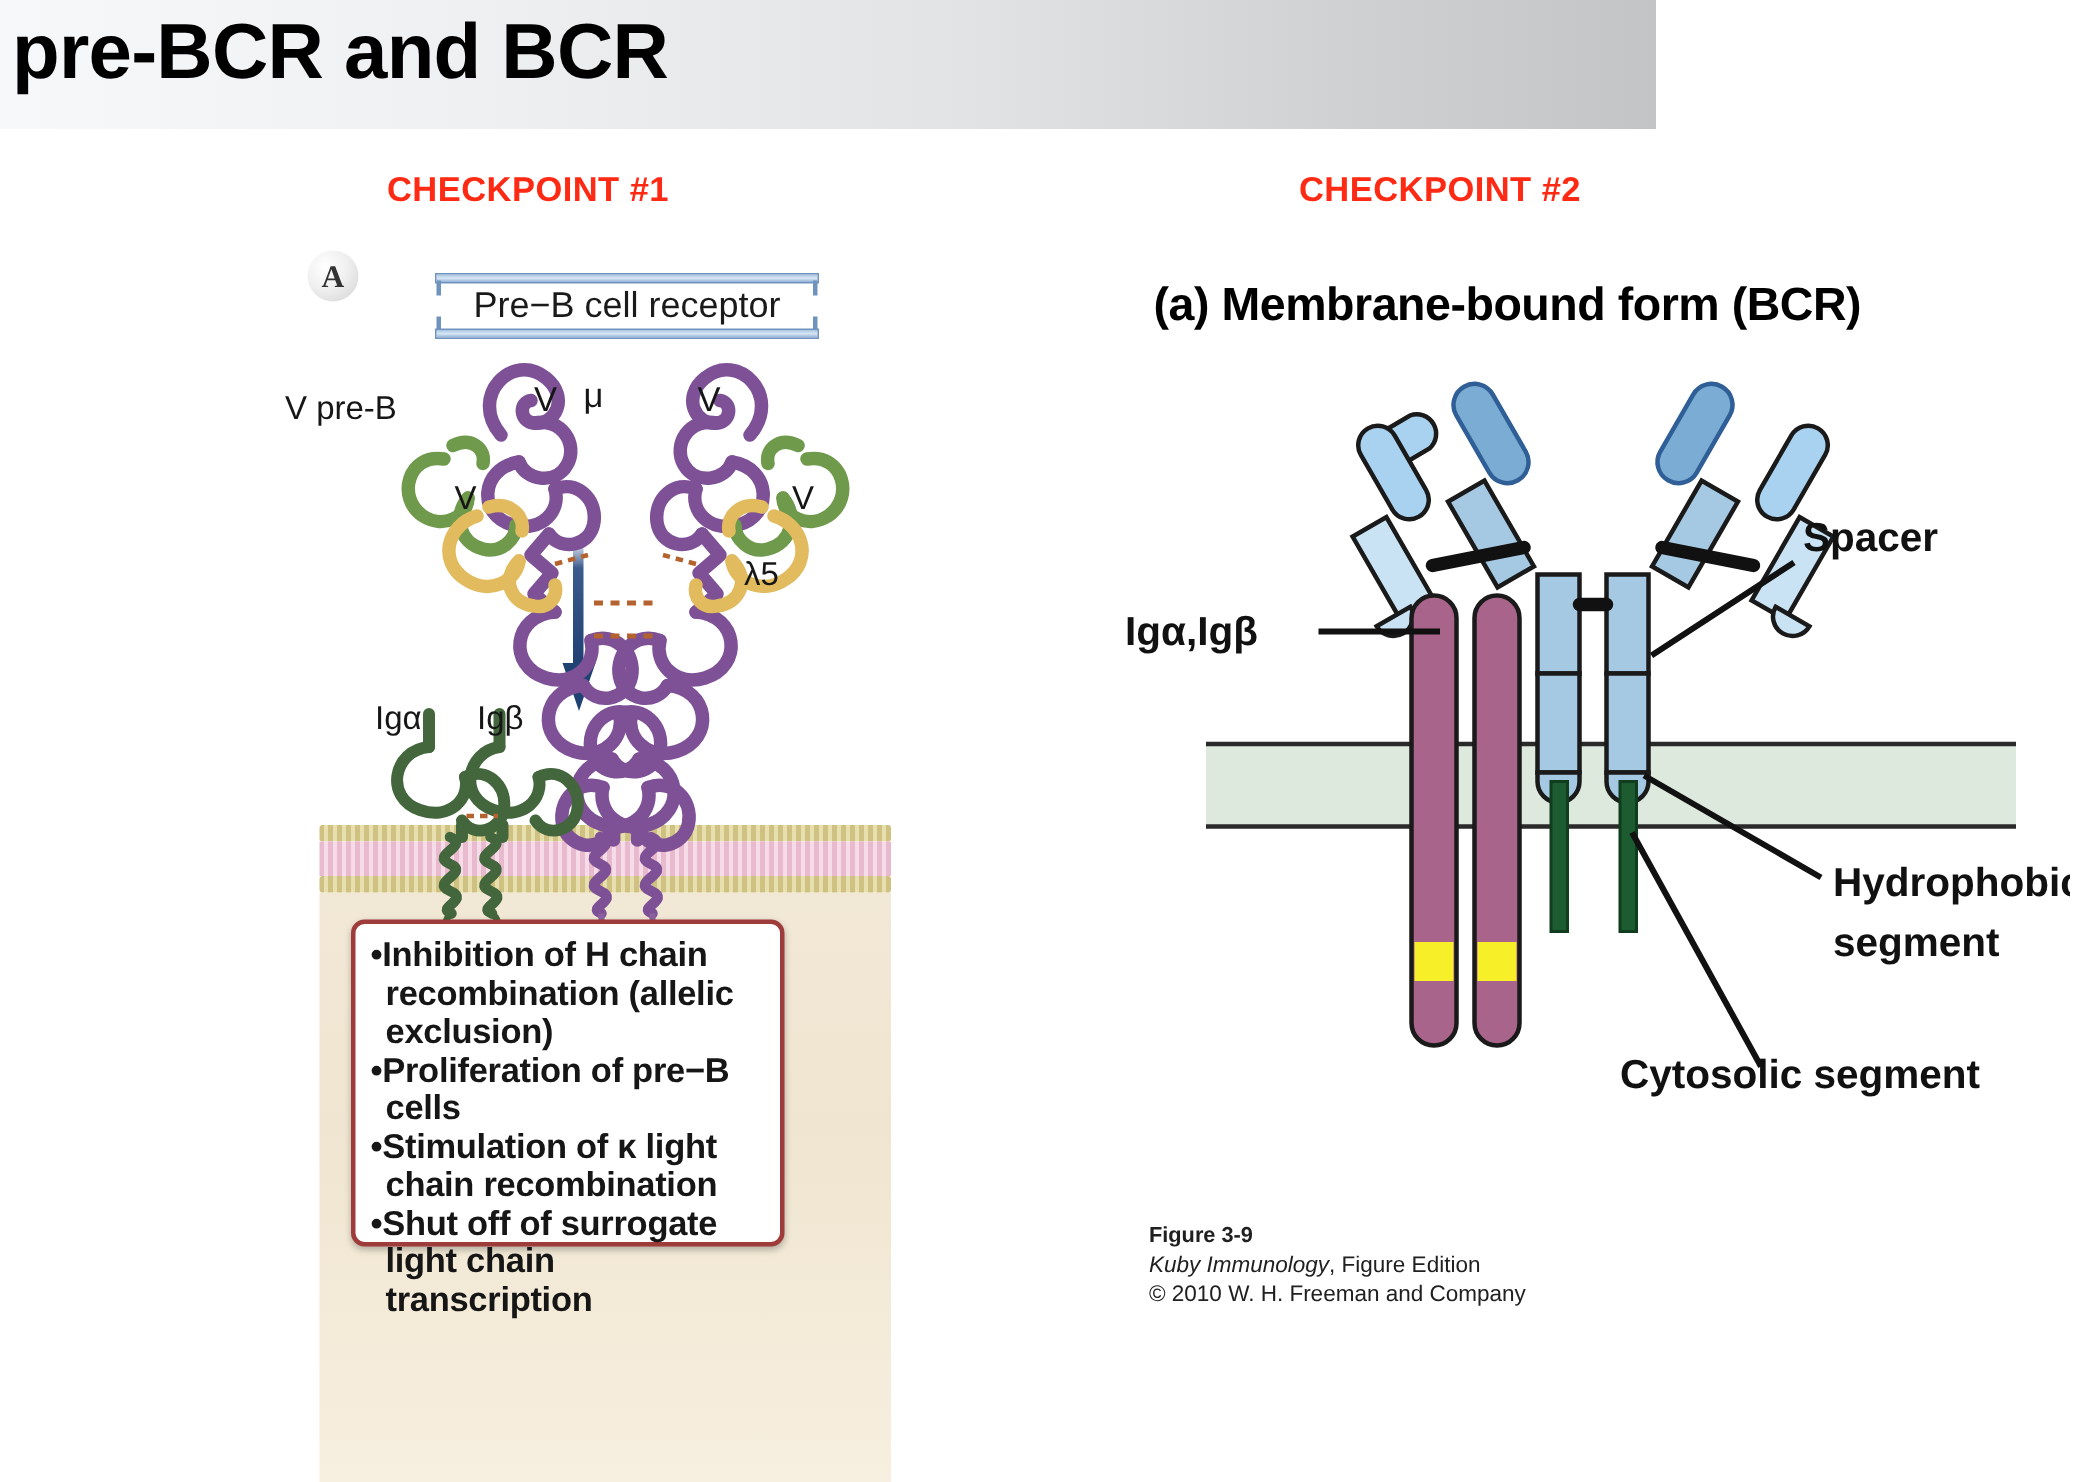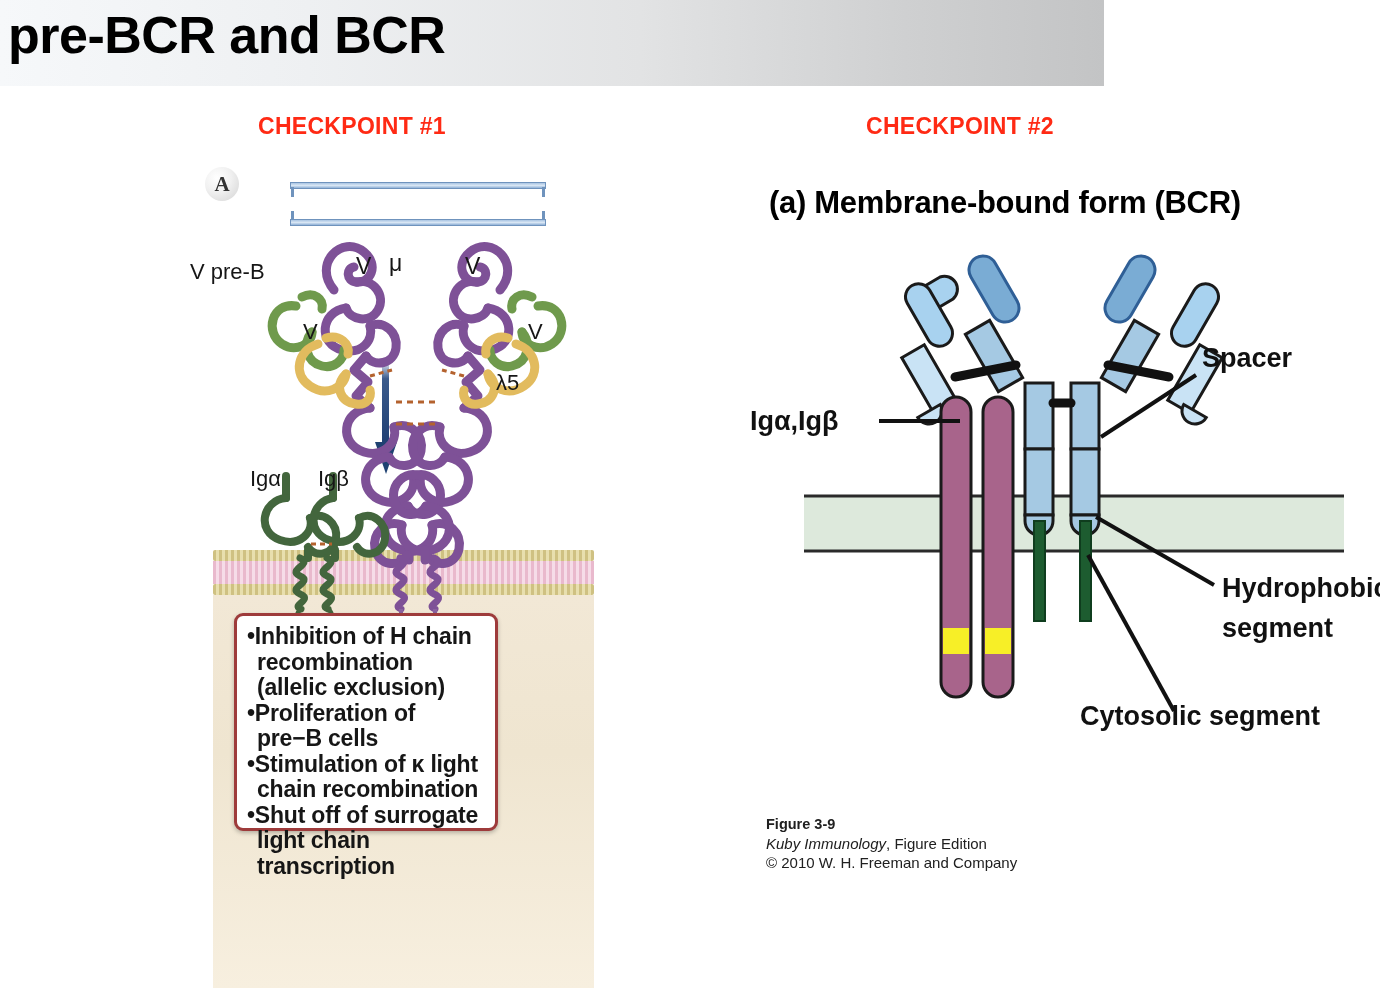--- a/index.html
+++ b/index.html
@@ -106,21 +106,21 @@
     position: absolute; left: 0; top: 78px;
     width: 0; height: 0;
     border-left: 11px solid transparent;
     border-right: 11px solid transparent;
     border-top: 32px solid #1f4272;
   }
 
   
   #outcomes-box {
     position: absolute; left: 56px; top: 455px;
-    width: 264px; height: 218px;
+    width: 289px; height: 218px;
     background: #ffffff;
     border: 3px solid #9e3b3b;
     border-radius: 9px;
     padding: 8px 10px 6px 10px;
     box-shadow: 0 2px 4px rgba(0,0,0,0.25);
   }
   #outcomes-box ul { margin: 0; padding: 0; list-style: none; }
   #outcomes-box li {
     font-size: 23px; font-weight: bold; color: #161616;
     line-height: 25.5px; letter-spacing: -0.2px;
@@ -173,20 +173,21 @@
   <div class="cp-heading" id="cp2-heading">CHECKPOINT #2</div>
 
   <div id="left-panel">
 
     <div id="panel-label-a">A</div>
 
     <div id="receptor-bracket">
       <div class="bracket-bar top"></div>
       <div class="bracket-tick" style="left:1px;top:5px;"></div>
       <div class="bracket-tick" style="right:1px;top:5px;"></div>
+      <div id="receptor-label">Pre−B cell receptor</div>
       <div class="bracket-tick" style="left:1px;bottom:5px;"></div>
       <div class="bracket-tick" style="right:1px;bottom:5px;"></div>
       <div class="bracket-bar bottom"></div>
     </div>
 
     <div id="cytoplasm"></div>
 
     <div id="membrane">
       <div class="lipid-row r1"></div>
       <div class="lipid-tails"></div>

